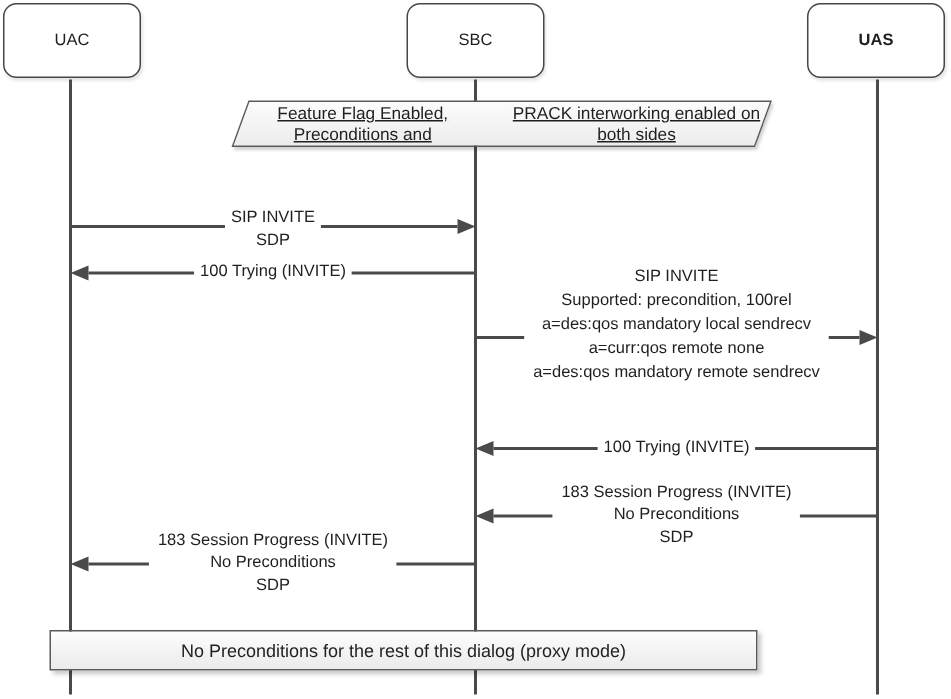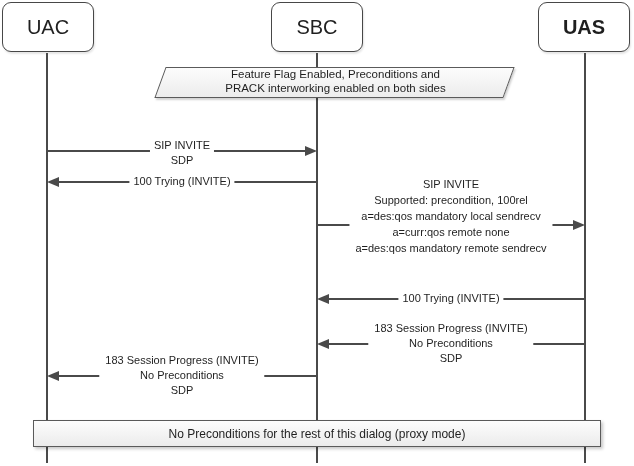--- a/index.html
+++ b/index.html
@@ -18,21 +18,21 @@
     position: absolute;
     top: 2px;
     width: 92px;
     height: 50px;
     background: #ffffff;
     border: 1.6px solid #474747;
     border-radius: 9px;
     display: flex;
     align-items: center;
     justify-content: center;
-    font-size: 20px;
+    font-size: 11px;
     box-shadow: 1px 2px 2px rgba(0,0,0,0.10);
     box-sizing: border-box;
   }
   .actor-uac { left: 2px; }
   .actor-sbc { left: 271px; }
   .actor-uas { left: 538px; font-weight: bold; }
 
   
   .lifeline {
     position: absolute;
@@ -52,24 +52,25 @@
     left: 7px; top: 0; width: 349px; height: 31px;
     background: linear-gradient(#fcfcfc, #ececec);
     border: 1.4px solid #5a5a5a;
     transform: skewX(-20deg);
     box-shadow: 2px 2px 2px rgba(0,0,0,0.18);
     box-sizing: border-box;
   }
   .note-top-text {
     position: absolute;
     left: 0; top: 0; width: 100%; height: 100%;
-    display: flex; flex-direction: column;
-    align-items: center; justify-content: flex-start;
+    display: flex; flex-direction: row;
+    align-items: center; justify-content: center;
     font-size: 11.5px; line-height: 14px;
     text-align: center;
+    text-decoration: underline;
   }
 
   
   .msg-line { position: absolute; height: 2px; background: #4a4a4a; }
   .arrowhead { position: absolute; width: 0; height: 0; }
   .arrowhead.right {
     border-top: 5px solid transparent;
     border-bottom: 5px solid transparent;
     border-left: 12px solid #4a4a4a;
   }
@@ -92,21 +93,21 @@
     background: #ffffff;
     padding: 0 6px;
     transform: translateX(-50%);
     line-height: 16px;
   }
   .lbl.block-3 { line-height: 15px; }
 
   
   .note-bottom {
     position: absolute;
-    left: 33px; top: 420px; width: 568px; height: 27px;
+    left: 33px; top: 420px; width: 472px; height: 27px;
     background: linear-gradient(#fdfdfd, #ebebeb);
     border: 1.4px solid #5a5a5a;
     box-shadow: 2px 2px 3px rgba(0,0,0,0.22);
     display: flex; align-items: center; justify-content: center;
     font-size: 12px;
     box-sizing: border-box;
   }
 </style>
 </head>
 <body>

